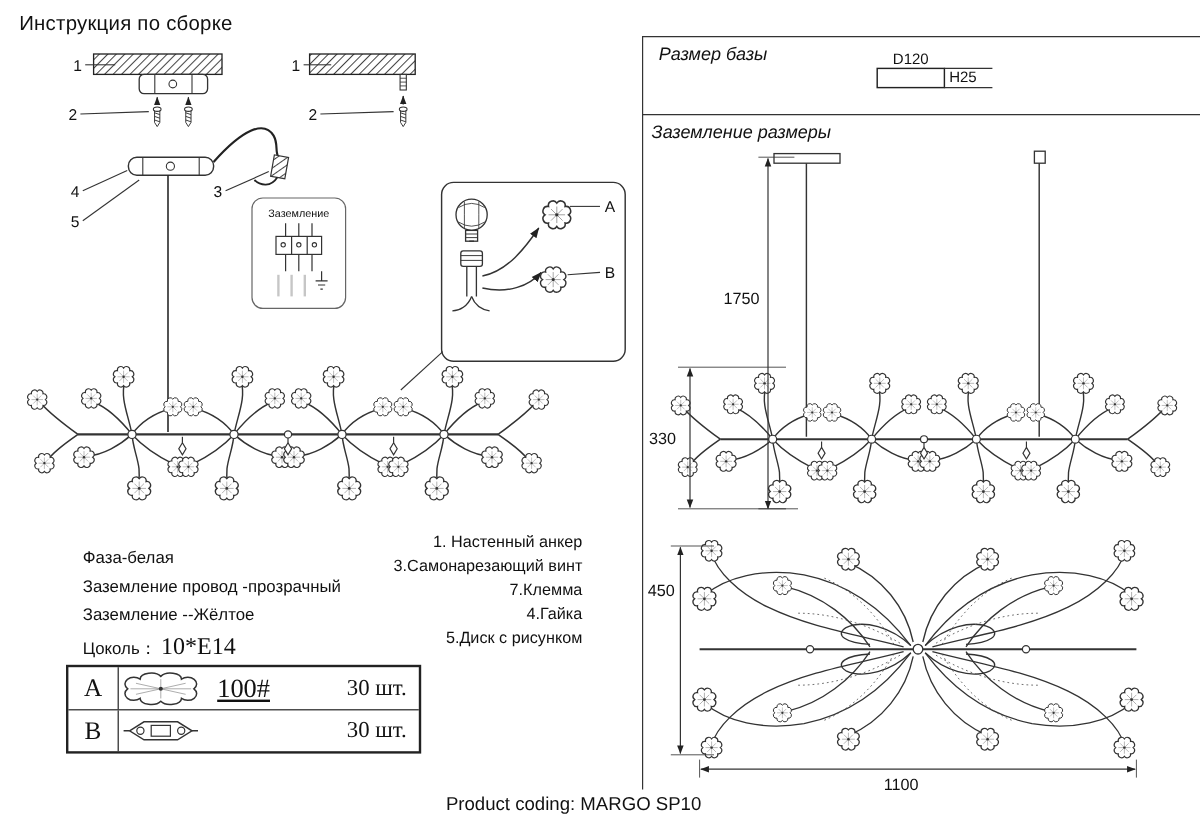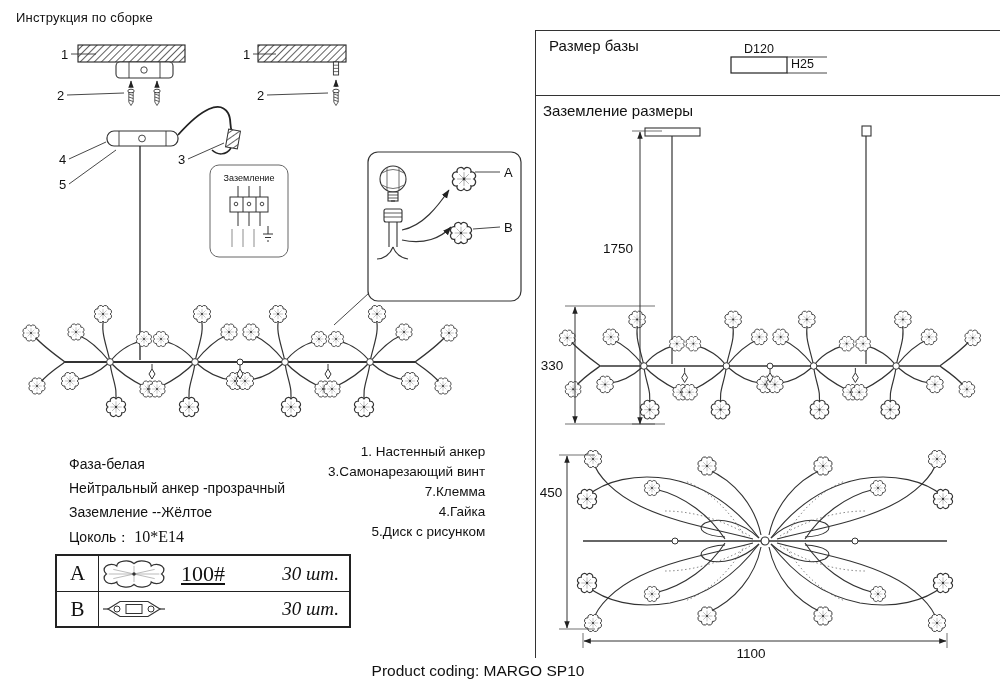--- a/index.html
+++ b/index.html
@@ -1,34 +1,34 @@
 <!DOCTYPE html>
 <html><head>
 <meta charset="utf-8">
 <style>
   * { margin:0; padding:0; box-sizing:border-box; }
   html,body { background:#fff; }
   body { font-family:"Liberation Sans", sans-serif; color:#111; }
   .page { position:relative; width:1000px; height:690px; background:#fff; overflow:hidden; }
   .abs { position:absolute; }
-  .title { font-size:13px; letter-spacing:0.2px; }
-  .sec-title { font-size:15px; }
+  .title { font-size:17px; letter-spacing:0.2px; }
+  .sec-title { font-size:15px;font-style:italic; }
   svg text { font-family:"Liberation Sans", sans-serif; fill:#111; }
   .serif { font-family:"Liberation Serif", serif; }
   .legend { font-size:14px; }
   .legend > div { margin-bottom:8px; white-space:nowrap; }
   .parts { font-size:13.5px; line-height:20px; white-space:nowrap;text-align:right; }
   .spec-table { left:55px; top:554px; width:296px; height:74px; border:2px solid #222; background:#fff; }
   .spec-row { display:flex; align-items:center; height:35px; }
   .spec-row.second { border-top:1.6px solid #222; }
   .spec-letter { width:42px; height:100%; display:flex; align-items:center; justify-content:center;
                  font-family:"Liberation Serif", serif; font-size:21px; border-right:1.6px solid #222; }
   .spec-icon { width:70px; display:flex; align-items:center; justify-content:center; }
   .spec-size { font-size:22px; margin-left:12px;text-decoration:underline; }
-  .spec-qty { font-size:19px; margin-left:auto; margin-right:10px; white-space:nowrap;font-style:italic; }
+  .spec-qty { font-size:19px; margin-left:auto; margin-right:10px; white-space:nowrap; }
   .footer { left:0; top:662px; width:956px; text-align:center; font-size:15.5px; }
 </style>
 </head>
 <body>
 
 <div class="page">
 
   <svg class="abs" style="left:0;top:0" width="535" height="690" viewBox="0 0 535 690">
     <defs>
       <pattern id="hatch" width="5" height="5" patternUnits="userSpaceOnUse" patternTransform="rotate(45)">
@@ -296,25 +296,25 @@
     <text x="216" y="658" font-size="13.5" text-anchor="middle">1100</text>
   </svg>
 
   <div class="abs title" style="left:16px;top:10px">Инструкция по сборке</div>
 
   <div class="abs sec-title" style="left:549px;top:37px">Размер базы</div>
   <div class="abs sec-title" style="left:543px;top:102px">Заземление размеры</div>
 
   <div class="abs legend" style="left:69px;top:456px">
     <div>Фаза-белая</div>
-    <div>Нейтральный анкер -прозрачный</div>
+    <div>Заземление провод -прозрачный</div>
     <div>Заземление --Жёлтое</div>
     <div>
       <span>Цоколь：</span>
-      <span class="serif" style="font-size:16px">10*E14</span>
+      <span class="serif" style="font-size:20px">10*E14</span>
     </div>
   </div>
 
   <div class="abs parts" style="left:328px;top:442px">
     <div>1. Настенный анкер</div>
     <div>3.Самонарезающий винт</div>
     <div>7.Клемма</div>
     <div>4.Гайка</div>
     <div>5.Диск с рисунком</div>
   </div>

